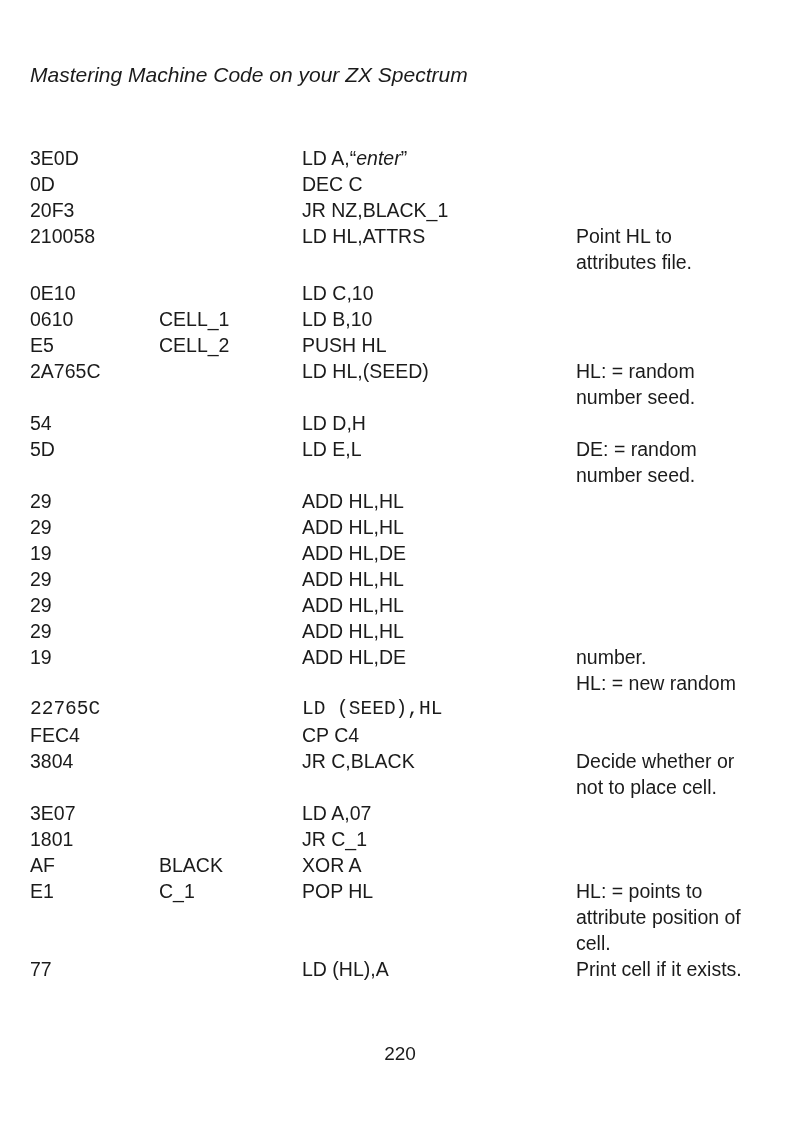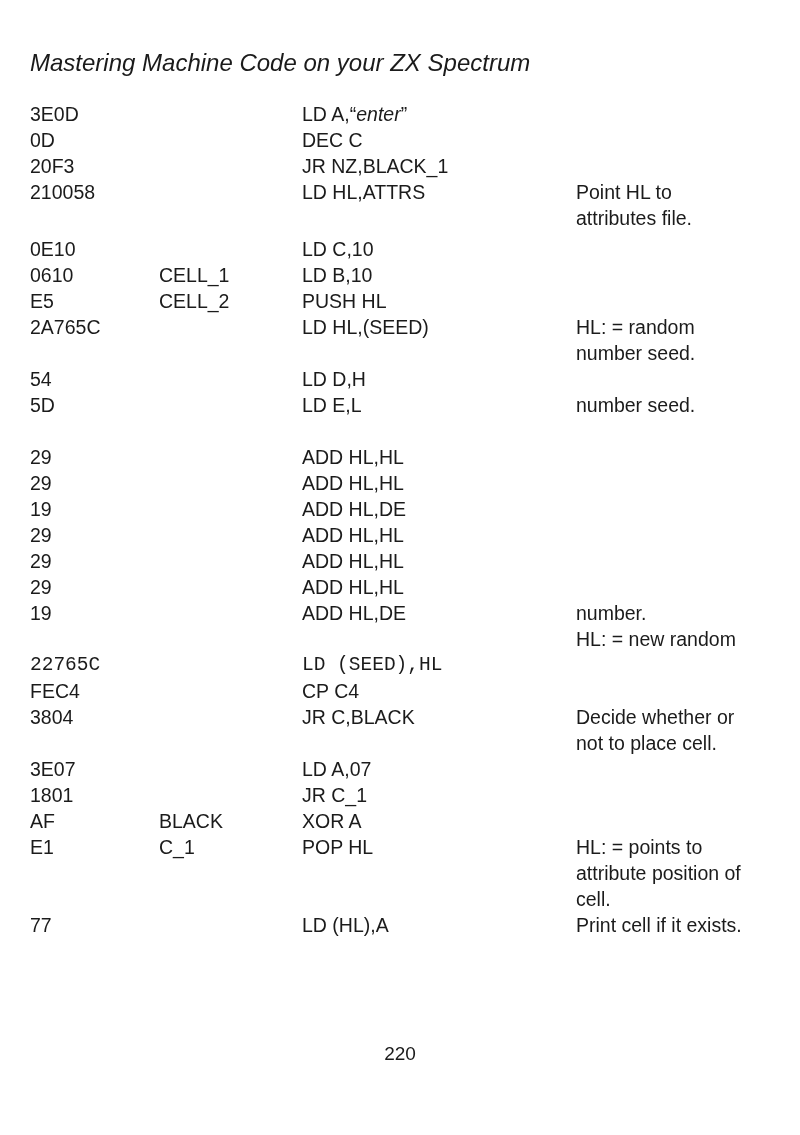--- a/index.html
+++ b/index.html
@@ -12,23 +12,23 @@
     width: 800px;
     height: 1135px;
     background: #ffffff;
     overflow: hidden;
     font-family: "Liberation Sans", sans-serif;
     color: #1b1b1b;
   }
   .header {
     position: absolute;
     left: 30px;
-    top: 51px;
+    top: 63px;
     font-style: italic;
-    font-size: 24px;
+    font-size: 21px;
     line-height: 24px;
     white-space: pre;
   }
   .listing {
     position: absolute;
     left: 0;
     top: 101px;
     width: 800px;
   }
   .row {
@@ -62,21 +62,21 @@
     line-height: 24px;
   }
 </style>
 </head>
 <body>
 
 <div class="page">
   <div class="header">Mastering Machine Code on your ZX Spectrum</div>
 
   <div class="listing" id="listing">
-      <div class="row" style="height: 26px;">
+      <div class="row" style="height: 26px; margin-top: 44px;">
         <span class="col col-addr">3E0D</span>
         <span class="col col-mnem"><span>LD A,“</span><span class="it">enter</span><span>”</span></span>
       </div>
       <div class="row" style="height: 26px; padding-left: 32px;">
         <span class="col col-addr">0D</span>
         <span class="col col-mnem">DEC C</span>
       </div>
       <div class="row" style="height: 26px;">
         <span class="col col-addr">20F3</span>
         <span class="col col-mnem">JR NZ,BLACK_1</span>
@@ -105,21 +105,21 @@
         <span class="col col-mnem">LD HL,(SEED)</span>
         <span class="col col-comment"><div class="comment-line">HL: = random</div><div class="comment-line">number seed.</div></span>
       </div>
       <div class="row" style="height: 26px;">
         <span class="col col-addr">54</span>
         <span class="col col-mnem">LD D,H</span>
       </div>
       <div class="row" style="height: 52px;">
         <span class="col col-addr">5D</span>
         <span class="col col-mnem">LD E,L</span>
-        <span class="col col-comment"><div class="comment-line">number seed.</div></span>
+        <span class="col col-comment"><div class="comment-line">DE: = random</div><div class="comment-line">number seed.</div></span>
       </div>
       <div class="row" style="height: 26px;">
         <span class="col col-addr">29</span>
         <span class="col col-mnem">ADD HL,HL</span>
       </div>
       <div class="row" style="height: 26px;">
         <span class="col col-addr">29</span>
         <span class="col col-mnem">ADD HL,HL</span>
       </div>
       <div class="row" style="height: 26px;">

